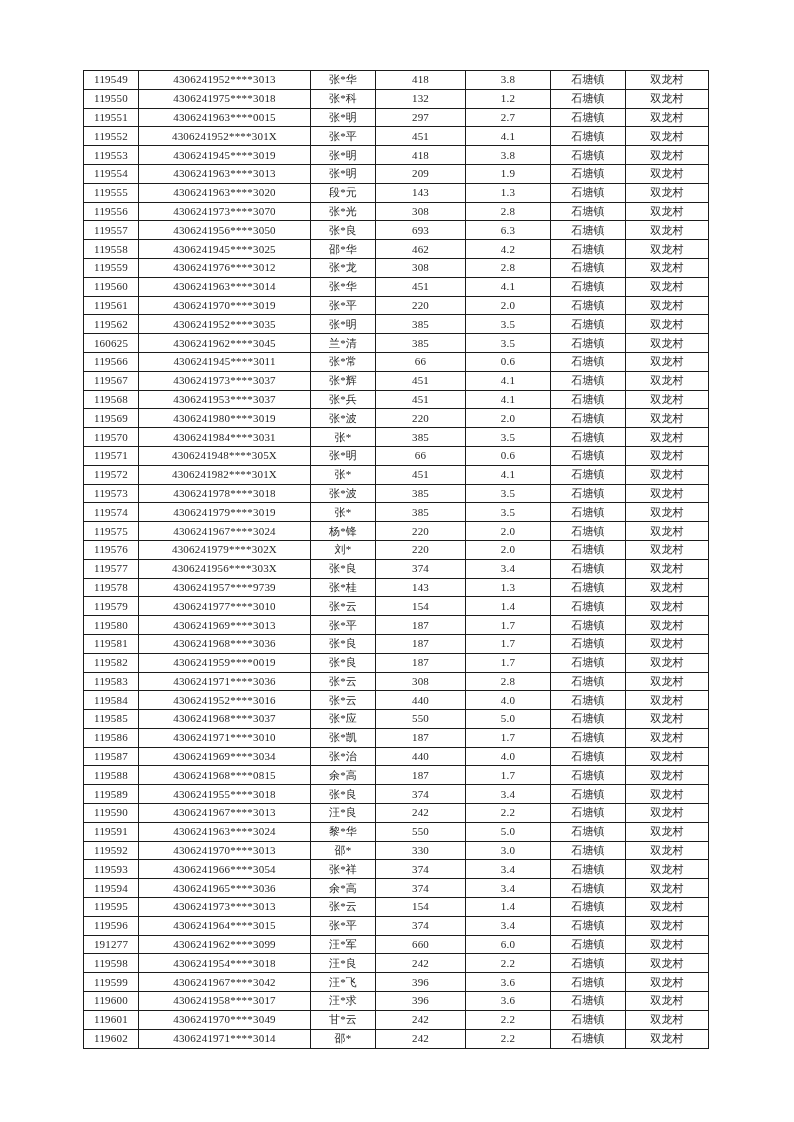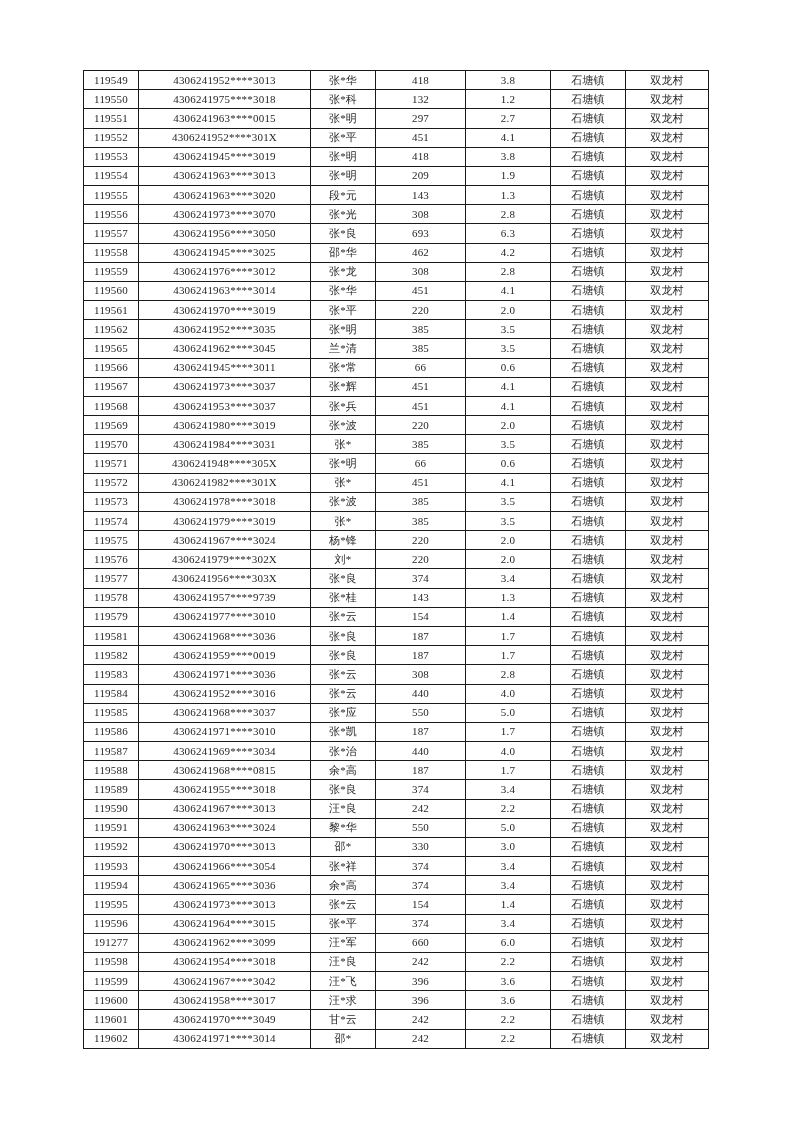--- a/index.html
+++ b/index.html
@@ -184,21 +184,21 @@
         <tr>
           <td>119562</td>
           <td>4306241952****3035</td>
           <td>张*明</td>
           <td>385</td>
           <td>3.5</td>
           <td>石塘镇</td>
           <td>双龙村</td>
         </tr>
         <tr>
-          <td>119565</td>
+          <td>160625</td>
           <td>4306241962****3045</td>
           <td>兰*清</td>
           <td>385</td>
           <td>3.5</td>
           <td>石塘镇</td>
           <td>双龙村</td>
         </tr>
         <tr>
           <td>119566</td>
           <td>4306241945****3011</td>
@@ -319,20 +319,29 @@
         <tr>
           <td>119579</td>
           <td>4306241977****3010</td>
           <td>张*云</td>
           <td>154</td>
           <td>1.4</td>
           <td>石塘镇</td>
           <td>双龙村</td>
         </tr>
         <tr>
+          <td>119580</td>
+          <td>4306241969****3013</td>
+          <td>张*平</td>
+          <td>187</td>
+          <td>1.7</td>
+          <td>石塘镇</td>
+          <td>双龙村</td>
+        </tr>
+        <tr>
           <td>119581</td>
           <td>4306241968****3036</td>
           <td>张*良</td>
           <td>187</td>
           <td>1.7</td>
           <td>石塘镇</td>
           <td>双龙村</td>
         </tr>
         <tr>
           <td>119582</td>

